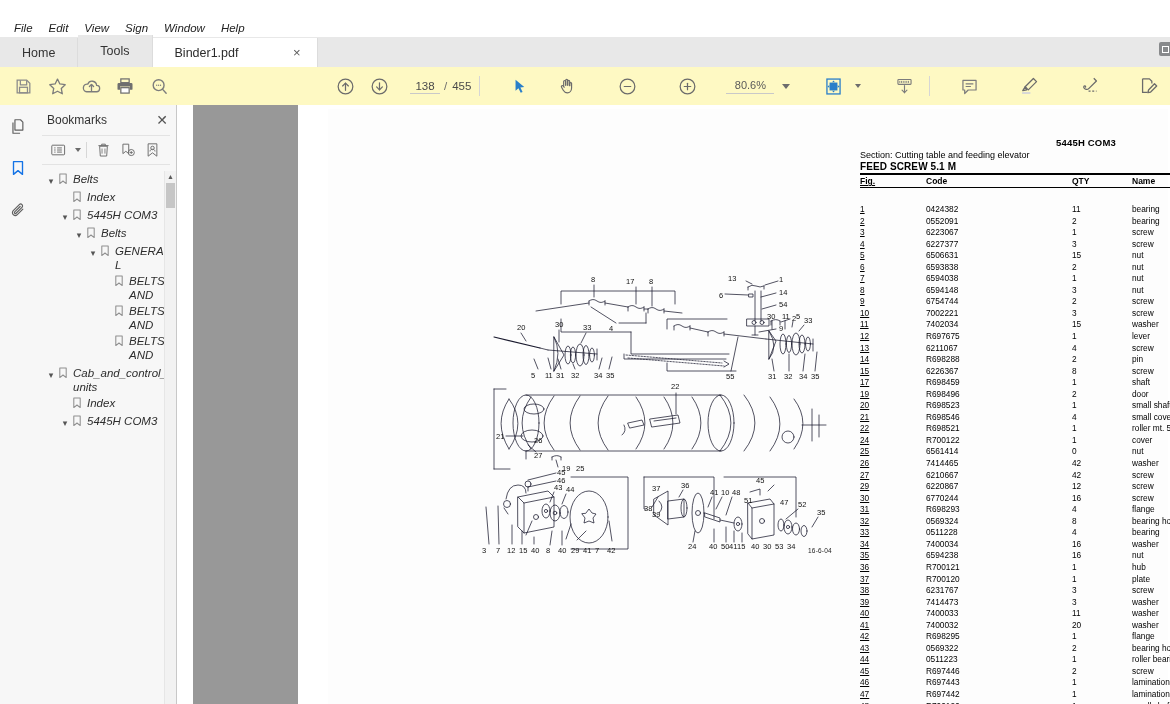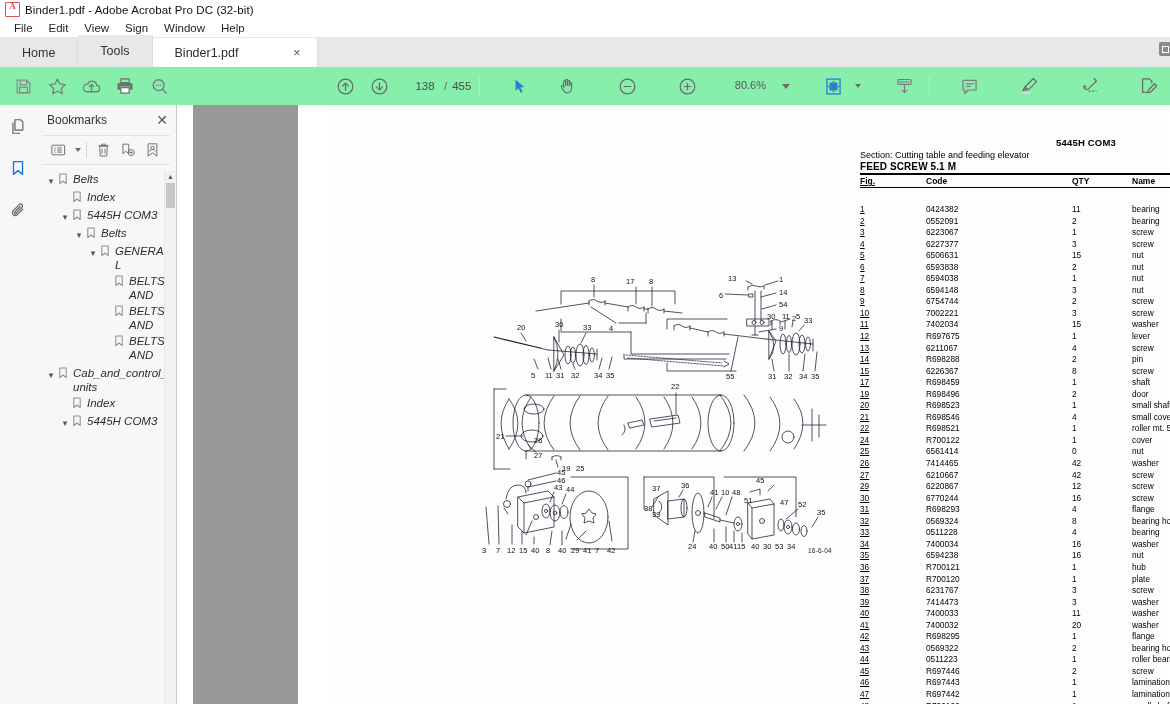--- a/index.html
+++ b/index.html
@@ -30,21 +30,21 @@
     font-family: "Liberation Serif", serif;
   }
   .titlebar .title-text { font-size: 11.5px; color: #111; letter-spacing: 0.1px; }
 
   
   .menubar {
     position: absolute; left: 0; top: 19px; width: 1170px; height: 18px;
     background: #ffffff; display: flex; align-items: center;
     padding-left: 6px; font-size: 11.5px; color: #222;
   }
-  .menubar .menu-item { padding: 1px 8px; cursor: default; }
+  .menubar .menu-item { padding: 1px 8px; cursor: default; font-style: italic; }
 
   
   .tabstrip {
     position: absolute; left: 0; top: 37px; width: 1170px; height: 30px;
     background: #e8e8e8; border-bottom: 1px solid #cfcfcf;
     display: flex; align-items: flex-end;
   }
   .tab {
     height: 29px; display: flex; align-items: center;
     padding: 0 20px; font-size: 12.5px; color: #333;
@@ -68,21 +68,21 @@
     width: 11px; height: 14px; background: #888a8c; border-radius: 2px 0 0 2px;
   }
   .win-chip::after {
     content:""; position:absolute; left:3px; top:4px; width:5px; height:5px;
     border:1px solid #fff;
   }
 
   
   .toolbar {
     position: absolute; left: 0; top: 67px; width: 1170px; height: 38px;
-    background: #86efac; border-bottom: 2px solid #3b82f6;
+    background: #fef9c3; border-bottom: 2px solid #3b82f6;
     display: flex; align-items: center;
   }
   .tb-icon {
     width: 34px; height: 34px; display: flex; align-items: center;
     justify-content: center; color: #7a7a7a; flex: 0 0 auto;
   }
   .tb-icon.first { margin-left: 6px; }
   .tb-icon svg { display: block; }
   .tb-sep { width: 1px; height: 20px; background: #d6d6d6; margin: 0 8px; flex: 0 0 auto; }
   .tb-spacer-a { width: 152px; }
@@ -244,24 +244,20 @@
   .draw-date {
     position: absolute; left: 480px; top: 438px; font-size: 6.5px;
     color: #222; letter-spacing: 0.2px;
   }
 </style>
 </head>
 <body>
 
 <div id="app">
 
-  <div class="titlebar">
-    <div class="acro-icon"></div>
-    <span class="title-text">Binder1.pdf - Adobe Acrobat Pro DC (32-bit)</span>
-  </div>
 
   <div class="menubar">
     <span class="menu-item">File</span>
     <span class="menu-item">Edit</span>
     <span class="menu-item">View</span>
     <span class="menu-item">Sign</span>
     <span class="menu-item">Window</span>
     <span class="menu-item">Help</span>
   </div>
 

